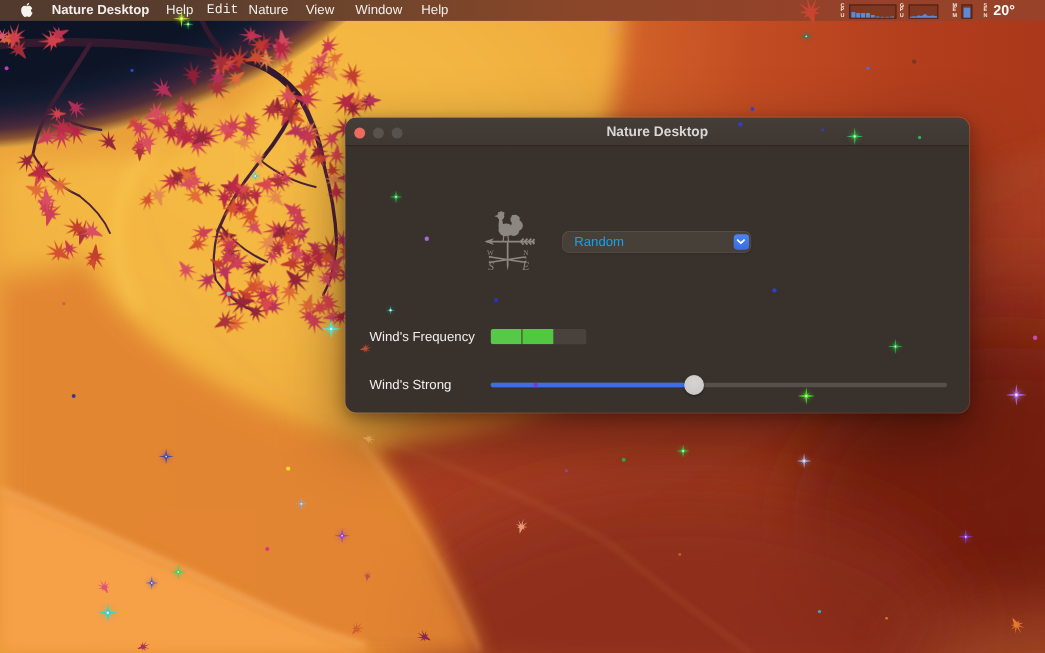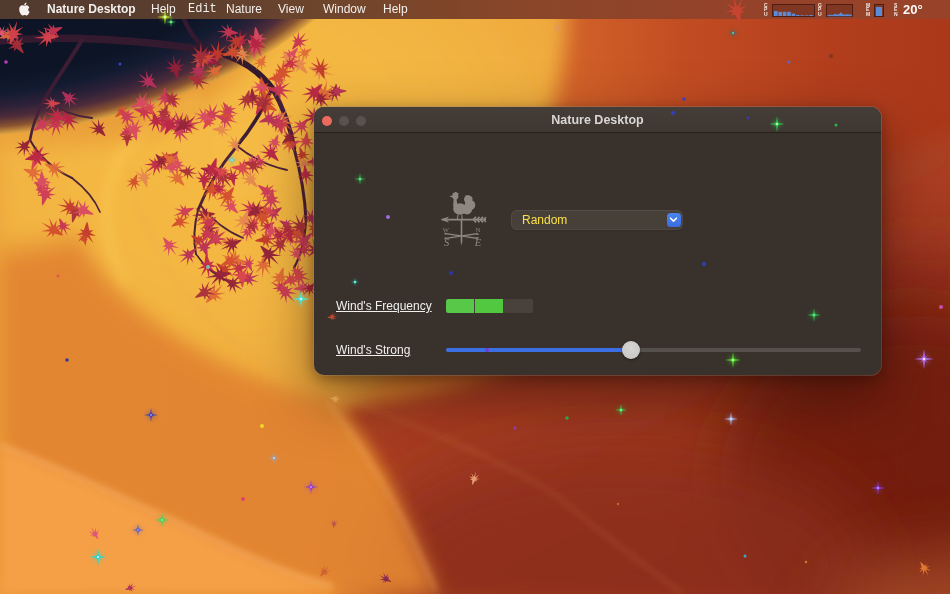--- a/index.html
+++ b/index.html
@@ -26,24 +26,24 @@
 #tabs { position:absolute; left:89px; top:26.5px; width:389px; height:18px;
   background:#453d38; border-radius:6px; display:flex; z-index:5;
   box-shadow:0 0 0 0.5px rgba(0,0,0,.4); }
 .tab { height:18px; line-height:18px; text-align:center; font-size:11.5px; color:#e8e6e3; position:relative; }
 .tab + .tab::before { content:""; position:absolute; left:0; top:3px; bottom:3px; width:1px; background:rgba(20,14,10,.5); }
 .tabsel { background:#6b6560; border-radius:5px; box-shadow:0 0 0 0.5px rgba(0,0,0,.25); }
 .tabsel::before { display:none; }
 .tab.aftersel::before { display:none; }
 #popup { position:absolute; left:198px; top:104px; width:170px; height:18px;
   background:#474039; border-radius:5px; box-shadow:0 0 0 1px rgba(110,100,92,.55), 0 1px 2px rgba(0,0,0,.3);
-  font-size:12px; color:#fde047; line-height:18px; padding-left:10px; }
+  font-size:12px; color:#0ea5e9; line-height:18px; padding-left:10px; }
 #popbtn { position:absolute; right:1.5px; top:2px; width:14px; height:14px; border-radius:3.5px;
   background:linear-gradient(#4b84f0,#3a6de0); }
-.lbl { position:absolute; font-size:12px; color:#f0efee;text-decoration:underline; }
+.lbl { position:absolute; font-size:12px; color:#f0efee; }
 #freqbar { position:absolute; left:132px; top:192px; width:87px; height:14px; border-radius:2.5px; overflow:hidden; background:#49423c; }
 .seg { position:absolute; top:0; bottom:0; }
 #slider { position:absolute; left:132px; top:241px; width:415px; height:4px; border-radius:2px; background:#55504b; }
 #sliderfill { position:absolute; left:0; top:0; bottom:0; width:181px; background:#3d6fe4; border-radius:2px; }
 #knob { position:absolute; left:176px; top:-7px; width:18px; height:18px; border-radius:50%;
   background:radial-gradient(circle at 50% 35%, #d6d5d4, #c6c4c2); box-shadow:0 1px 2.5px rgba(0,0,0,.45); }
 svg { position:absolute; }
 #overlay { left:0; top:0; z-index:40; pointer-events:none; }
 #wpsvg { left:0; top:0; z-index:1; }
 </style>

